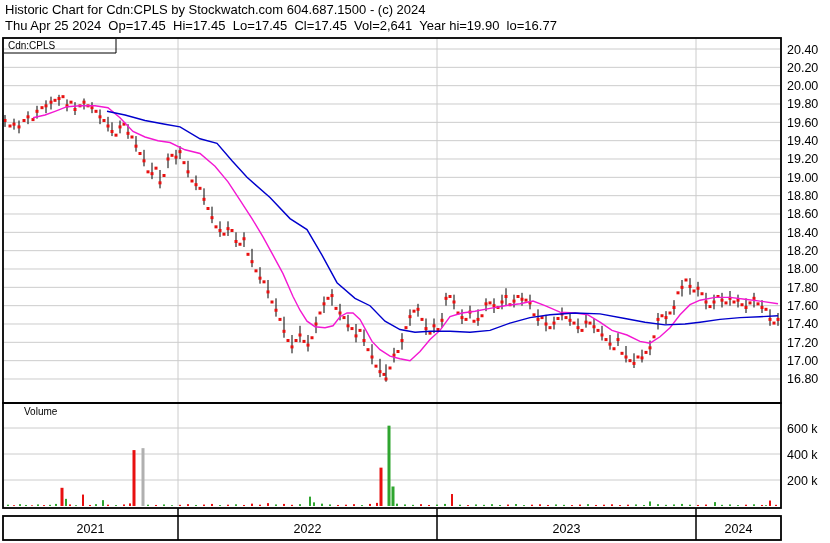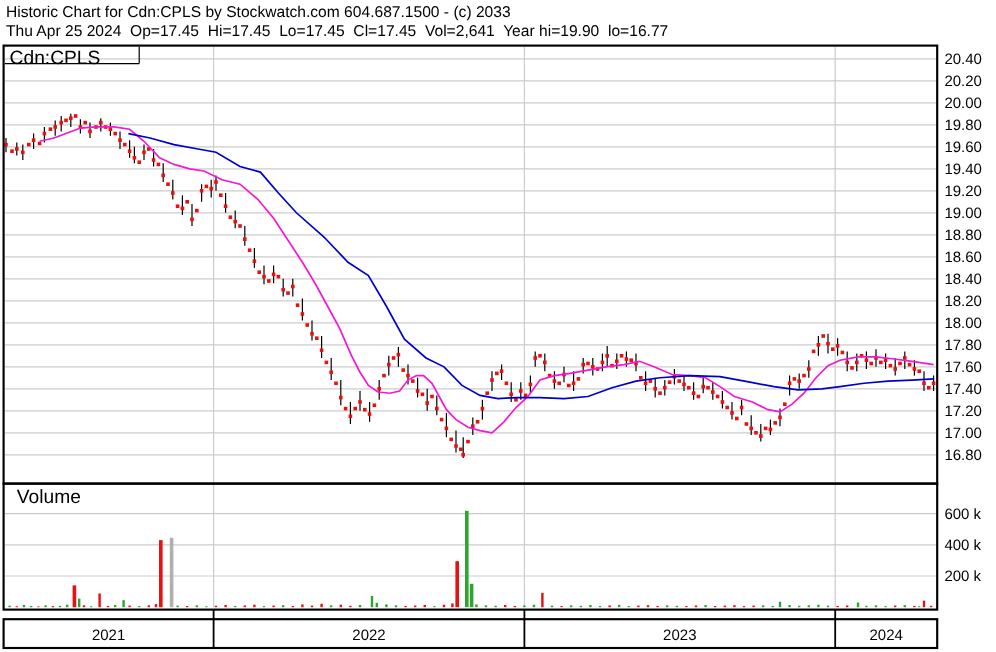--- a/index.html
+++ b/index.html
@@ -1,30 +1,30 @@
 <!DOCTYPE html>
 <html><head>
 <meta charset="utf-8">
 <style>
   html,body{margin:0;padding:0;background:#fff;}
   body{width:830px;height:543px;position:relative;overflow:hidden;
        font-family:"Liberation Sans",sans-serif;color:#000;}
   .hdr{position:absolute;left:5px;white-space:pre;font-size:13px;line-height:16px;}
   #hdr1{top:2px;}
   #hdr2{top:18px;text-align:right;}
-  .paneLabel{position:absolute;font-size:16px;background:transparent;}
+  .paneLabel{position:absolute;font-size:10px;background:transparent;}
   #symTab{left:8px;top:40px;}
-  #volLabel{left:14px;top:406px;}
+  #volLabel{left:24px;top:406px;}
   svg{position:absolute;left:0;top:0;}
   text{font-family:"Liberation Sans",sans-serif;}
 </style>
 </head>
 <body>
 
-<div class="hdr" id="hdr1">Historic Chart for Cdn:CPLS by Stockwatch.com 604.687.1500 - (c) 2033</div>
+<div class="hdr" id="hdr1">Historic Chart for Cdn:CPLS by Stockwatch.com 604.687.1500 - (c) 2024</div>
 <div class="hdr" id="hdr2">Thu Apr 25 2024  Op=17.45  Hi=17.45  Lo=17.45  Cl=17.45  Vol=2,641  Year hi=19.90  lo=16.77</div>
 
 <svg id="cv" width="830" height="543">
     <line x1="4" y1="49" x2="780" y2="49" stroke="#cccccc" stroke-width="1"></line>
     <text x="787" y="53.5" font-size="12.5" fill="#000000">20.40</text>
     <line x1="4" y1="67.333" x2="780" y2="67.333" stroke="#cccccc" stroke-width="1"></line>
     <text x="787" y="71.833" font-size="12.5" fill="#000000">20.20</text>
     <line x1="4" y1="85.666" x2="780" y2="85.666" stroke="#cccccc" stroke-width="1"></line>
     <text x="787" y="90.166" font-size="12.5" fill="#000000">20.00</text>
     <line x1="4" y1="103.999" x2="780" y2="103.999" stroke="#cccccc" stroke-width="1"></line>

